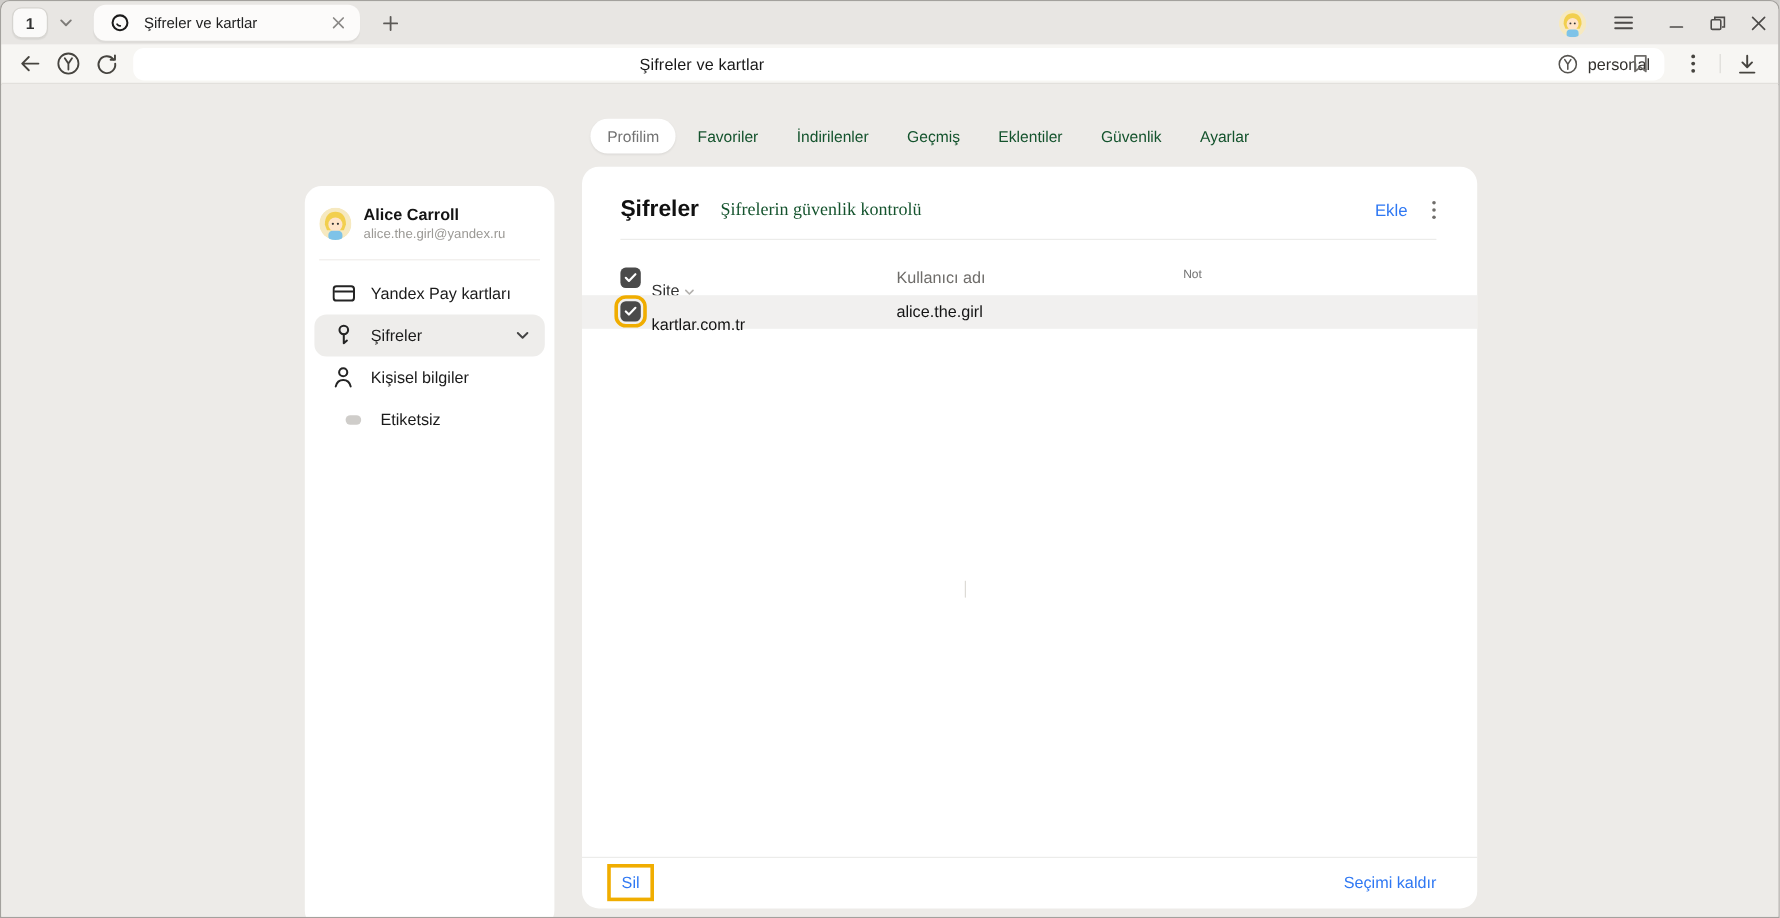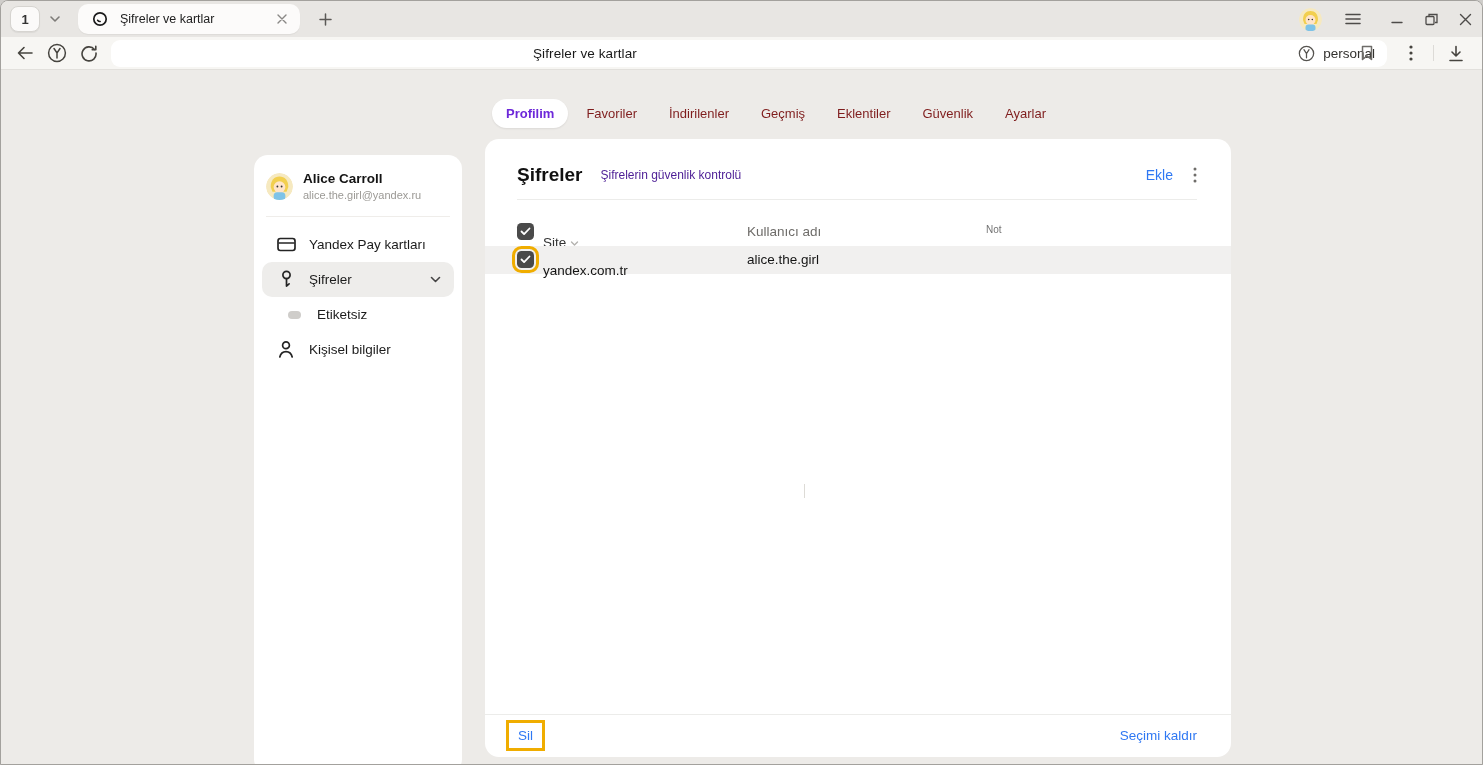--- a/index.html
+++ b/index.html
@@ -38,22 +38,22 @@
   .ab-url { font-size:13.5px; color:#33312e; }
   .ab-title { position:absolute; left:422px; top:0; height:27px; display:flex; align-items:center; font-size:13.5px; color:#191919; font-weight:500; letter-spacing:.1px; }
   .ab-bookmark { position:absolute; right:12px; top:4px; color:#6e6c69; display:flex; }
   .tb-right { display:flex; align-items:center; margin-right:10px; }
   .tb-divider { width:1px; height:16px; background:#dddbd7; margin:0 6px; }
 
   
   .page { position:absolute; left:0; top:70px; width:1483px; height:695px; background:#edebe8; }
 
   .navtabs { position:absolute; left:491px; top:28px; display:flex; align-items:center; }
-  .navtab { font-size:13px; color:#7f1d1d; padding:7px 14px; border-radius:16px; white-space:nowrap; margin-right:4px; }
-  .navtab.active { background:#ffffff; color:#6d28d9; font-weight:bold; box-shadow:0 1px 2px rgba(0,0,0,.08); }
+  .navtab { font-size:13px; color:#14532d; padding:7px 14px; border-radius:16px; white-space:nowrap; margin-right:4px; }
+  .navtab.active { background:#ffffff; color:#737373; font-weight:normal; box-shadow:0 1px 2px rgba(0,0,0,.08); }
 
   
   .sidebar { position:absolute; left:253px; top:68px; width:208px; height:618px; background:#fff; border-radius:14px;margin-top:16px; }
   .profile { display:flex; align-items:center; padding:16px 14px 12px 12px; gap:10px; }
   .avatar-md { width:27px; height:27px; border-radius:50%; overflow:hidden; flex:0 0 auto; }
   .profile .p-name { font-size:13.5px; font-weight:bold; color:#141414; line-height:1.25; }
   .profile .p-email { font-size:11px; color:#9b9995; line-height:1.3; }
   .sb-divider { height:1px; background:#efedea; margin:2px 12px 10px 12px; }
   .sb-item { display:flex; align-items:center; gap:13px; height:35px; padding:0 12px 0 14px; margin:0 8px; border-radius:10px; font-size:13.5px; color:#1b1b1b; }
   .sb-item .sb-ico { width:20px; display:flex; justify-content:center; color:#242424; flex:0 0 auto; }
@@ -61,21 +61,21 @@
   .sb-item .grow { flex:1; }
   .sb-item.child { padding-left:22px; }
   .sb-item .label2 { line-height:1.3; padding:4px 0; }
   .sb-chevron { color:#454545; display:flex; }
   .tag-pill { width:13px; height:8px; border-radius:4px; background:#cfcdca; }
 
   
   .main { position:absolute; left:484px; top:68px; width:746px; height:618px; background:#fff; border-radius:14px; }
   .m-header { position:absolute; left:32px; right:34px; top:20px; height:32px; display:flex; align-items:center; }
   .m-title { font-size:19px; font-weight:bold; color:#111; }
-  .m-seclink { margin-left:18px; font-size:12px; color:#4c1d95; }
+  .m-seclink { margin-left:18px; font-size:15px; color:#14532d;font-family:Liberation Serif, serif; }
   .m-header .grow { flex:1; }
   .m-search { width:206px; height:31px; background:#f0efed; border:none; border-radius:10px; padding:0 12px; font-size:13px;
     font-family:"Liberation Sans", sans-serif; color:#333; outline:none; }
   .m-search::placeholder { color:#a09e9a; }
   .m-add { font-size:14px; color:#2f78f3; }
   .m-dots { margin-left:20px; color:#6f6d6a; display:flex; }
   .m-divider { position:absolute; left:32px; right:34px; top:60px; height:1px; background:#ececea; }
 
   .thead { position:absolute; left:0; right:0; top:79px; height:28px; }
   .trow  { position:absolute; left:0; right:0; top:107px; height:28px; background:#f1f0ef; }
@@ -269,35 +269,35 @@
         </span>
         <span>Şifreler</span>
         <span class="grow"></span>
         <span class="sb-chevron">
           <svg width="13" height="13" viewBox="0 0 13 13">
               <path d="M2.5 4.5l4 4 4-4" fill="none" stroke="currentColor" stroke-width="1.6" stroke-linecap="round" stroke-linejoin="round"></path>
             </svg>
         </span>
       </div>
 
+      <div class="sb-item">
+        <span class="sb-ico">
+          <svg width="16" height="19" viewBox="0 0 16 19">
+            <circle cx="8" cy="5.2" r="3.4" fill="none" stroke="currentColor" stroke-width="1.7"></circle>
+            <path d="M1.8 17c.8-3.6 3.2-5.4 6.2-5.4s5.4 1.8 6.2 5.4" fill="none" stroke="currentColor" stroke-width="1.7" stroke-linecap="round"></path>
+          </svg>
+        </span>
+        <span>Kişisel bilgiler</span>
+      </div>
+
       <div class="sb-item child">
         <span class="sb-ico">
             <span class="tag-pill"></span>
           </span>
         <span style="font-weight:500;">Etiketsiz</span>
-      </div>
-
-      <div class="sb-item">
-        <span class="sb-ico">
-          <svg width="16" height="19" viewBox="0 0 16 19">
-            <circle cx="8" cy="5.2" r="3.4" fill="none" stroke="currentColor" stroke-width="1.7"></circle>
-            <path d="M1.8 17c.8-3.6 3.2-5.4 6.2-5.4s5.4 1.8 6.2 5.4" fill="none" stroke="currentColor" stroke-width="1.7" stroke-linecap="round"></path>
-          </svg>
-        </span>
-        <span>Kişisel bilgiler</span>
       </div>
 
     </div>
 
     <div class="main">
       <div class="m-header">
         <span class="m-title">Şifreler</span>
         <span class="m-seclink">Şifrelerin güvenlik kontrolü</span>
         <span class="grow"></span>
         <span class="m-add">Ekle</span>
@@ -332,21 +332,21 @@
       </div>
 
       <div class="trow">
         <span class="cell-check">
           <span class="checkbox hl">
             <svg width="11" height="9" viewBox="0 0 11 9">
                 <path d="M1.5 4.5l2.6 2.6L9.5 1.5" fill="none" stroke="#fff" stroke-width="1.8" stroke-linecap="round" stroke-linejoin="round"></path>
               </svg>
           </span>
         </span>
-        <span class="cell-site">yandex.com.tr</span>
+        <span class="cell-site">kartlar.com.tr</span>
         <span class="cell-user">alice.the.girl</span>
         <span class="cell-note"></span>
       </div>
 
       <span class="text-cursor"></span>
 
       <div class="m-footdiv"></div>
       <span class="m-delete hlbox">Sil</span>
       <span class="m-clear">Seçimi kaldır</span>
     </div>

